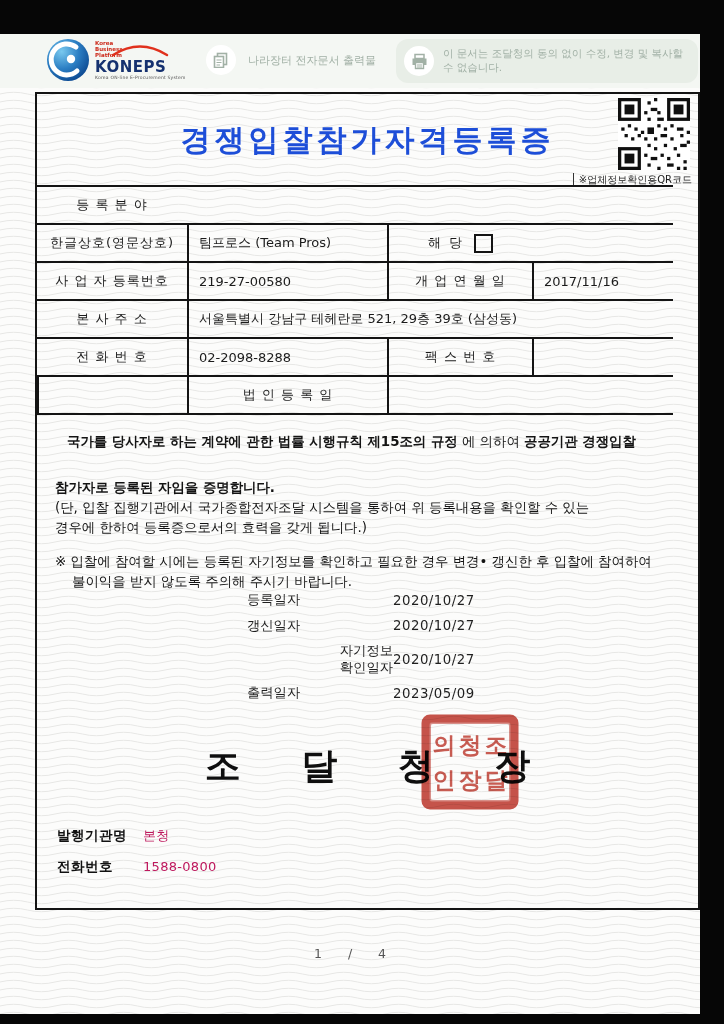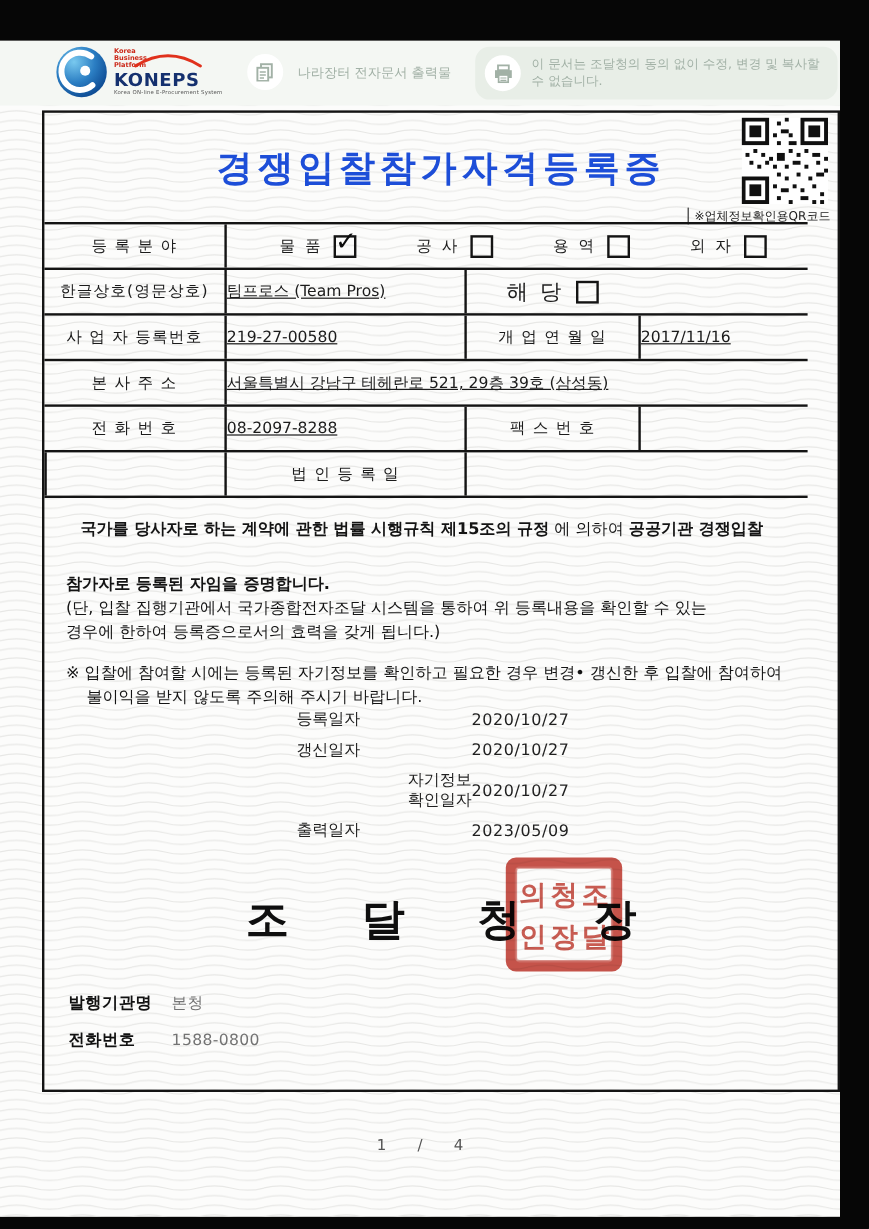--- a/index.html
+++ b/index.html
@@ -33,27 +33,27 @@
   .qr{position:absolute;right:8px;top:4px;}
   .qr-caption{position:absolute;right:6px;top:79px;font-size:10px;color:#1c1c1c;border-left:1.5px solid #333;padding-left:5px;}
 
   
   .regtable{position:absolute;left:0;top:91px;width:636px;border-top:2px solid #141414;}
   .trow{display:grid;grid-template-columns:150px 200px 145px 1fr;height:36px;border-bottom:2px solid #141414;}
   .trow.span .valwide{grid-column:2 / 5;}
   .tc{display:flex;align-items:center;font-size:13px;color:#1b1b1b;}
   .tc.sep{border-left:2px solid #141414;}
   .lab{justify-content:center;letter-spacing:1px;text-align:center;}
-  .val{letter-spacing:0;text-decoration:underline;}
+  .val{padding-left:10px;letter-spacing:0;}
   .optrow{display:flex;align-items:center;justify-content:space-between;padding:0 34px 0 44px;width:100%;box-sizing:border-box;}
   .opt{display:flex;align-items:center;gap:9px;font-size:13px;letter-spacing:2px;}
   .cbx{width:19px;height:19px;border:2px solid #141414;position:relative;box-sizing:border-box;background:transparent;}
   .cbx .mark{display:none;position:absolute;left:-1px;top:-9px;font-size:22px;font-weight:bold;color:#0c0c0c;}
   .cbx.checked .mark{display:block;}
-  .optcenter{display:flex;align-items:center;justify-content:center;gap:10px;width:100%;font-size:18px;letter-spacing:2px;}
+  .optcenter{display:flex;align-items:center;justify-content:center;gap:10px;width:100%;font-size:13px;letter-spacing:2px;}
 
   
   .cert-body{position:absolute;left:18px;top:338px;width:632px;font-size:13.4px;line-height:1.5;color:#141414;}
   .cert-body .p1{margin:0 0 26px 0;text-indent:12px;}
   .cert-body .p1 b{font-weight:bold;}
   .cert-body .p2{margin:0;font-weight:bold;}
   .cert-body .p3{margin:0 0 14px 0;}
   .cert-body .p4{margin:0;padding-left:17px;text-indent:-17px;line-height:1.45;}
 
   
@@ -64,21 +64,21 @@
 
   
   .sign-text{position:absolute;left:0;top:648px;width:100%;text-align:center;font-size:36px;
              font-weight:bold;letter-spacing:24px;padding-left:24px;box-sizing:border-box;color:#0f0f0f;}
   .seal{position:absolute;left:383px;top:620px;width:100px;height:96px;mix-blend-mode:multiply;opacity:.93;}
 
   
   .issuer{position:absolute;left:20px;top:733px;font-size:13.5px;}
   .irow{display:flex;align-items:baseline;margin-bottom:13px;}
   .ilab{width:86px;font-weight:bold;letter-spacing:.5px;color:#111;}
-  .ival{font-size:13px;color:#737373;letter-spacing:.3px;}
+  .ival{font-size:13px;color:#be185d;letter-spacing:.3px;}
 
   
   .page-footer{position:absolute;left:0;top:912px;width:700px;display:flex;justify-content:center;gap:26px;
                font-size:12.5px;color:#555;}
 </style>
 </head>
 <body>
 
 <div class="screen">
   <div class="page">
@@ -204,42 +204,20 @@
           <rect x="45" y="60" width="6" height="3"></rect>
             <rect x="54" y="63" width="3" height="3"></rect>
             <rect x="60" y="63" width="3" height="3"></rect>
         </g>
       </svg>
       <div class="qr-caption">※업체정보확인용QR코드</div>
 
       <div class="regtable">
         <div class="trow span">
           <div class="tc lab">등 록 분 야</div>
-          <div class="tc sep valwide">
-            <div class="optrow">
-              <span class="opt">
-                <span>물 품</span>
-                <span class="cbx checked">
-                    <span class="mark">✓</span>
-                  </span>
-              </span>
-              <span class="opt">
-                <span>공 사</span>
-                <span class="cbx"></span>
-              </span>
-              <span class="opt">
-                <span>용 역</span>
-                <span class="cbx"></span>
-              </span>
-              <span class="opt">
-                <span>외 자</span>
-                <span class="cbx"></span>
-              </span>
-            </div>
-          </div>
         </div>
 
         <div class="trow">
           <div class="tc lab">한글상호(영문상호)</div>
           <div class="tc sep val">팀프로스 (Team Pros)</div>
           <div class="tc sep">
             <span class="optcenter">
               <span>해 당</span>
               <span class="cbx"></span>
             </span>
@@ -253,21 +231,21 @@
           <div class="tc sep val">2017/11/16</div>
         </div>
 
         <div class="trow span">
           <div class="tc lab">본  사  주  소</div>
           <div class="tc sep val valwide">서울특별시 강남구 테헤란로 521, 29층 39호 (삼성동)</div>
         </div>
 
         <div class="trow">
           <div class="tc lab">전 화 번 호</div>
-          <div class="tc sep val">08-2097-8288</div>
+          <div class="tc sep val">02-2098-8288</div>
           <div class="tc sep lab">팩 스 번 호</div>
           <div class="tc sep val"></div>
         </div>
 
         <div class="trow">
           <div class="tc sep val"></div>
           <div class="tc sep lab">법 인 등 록 일</div>
           <div class="tc sep val"></div>
         </div>
       </div>

